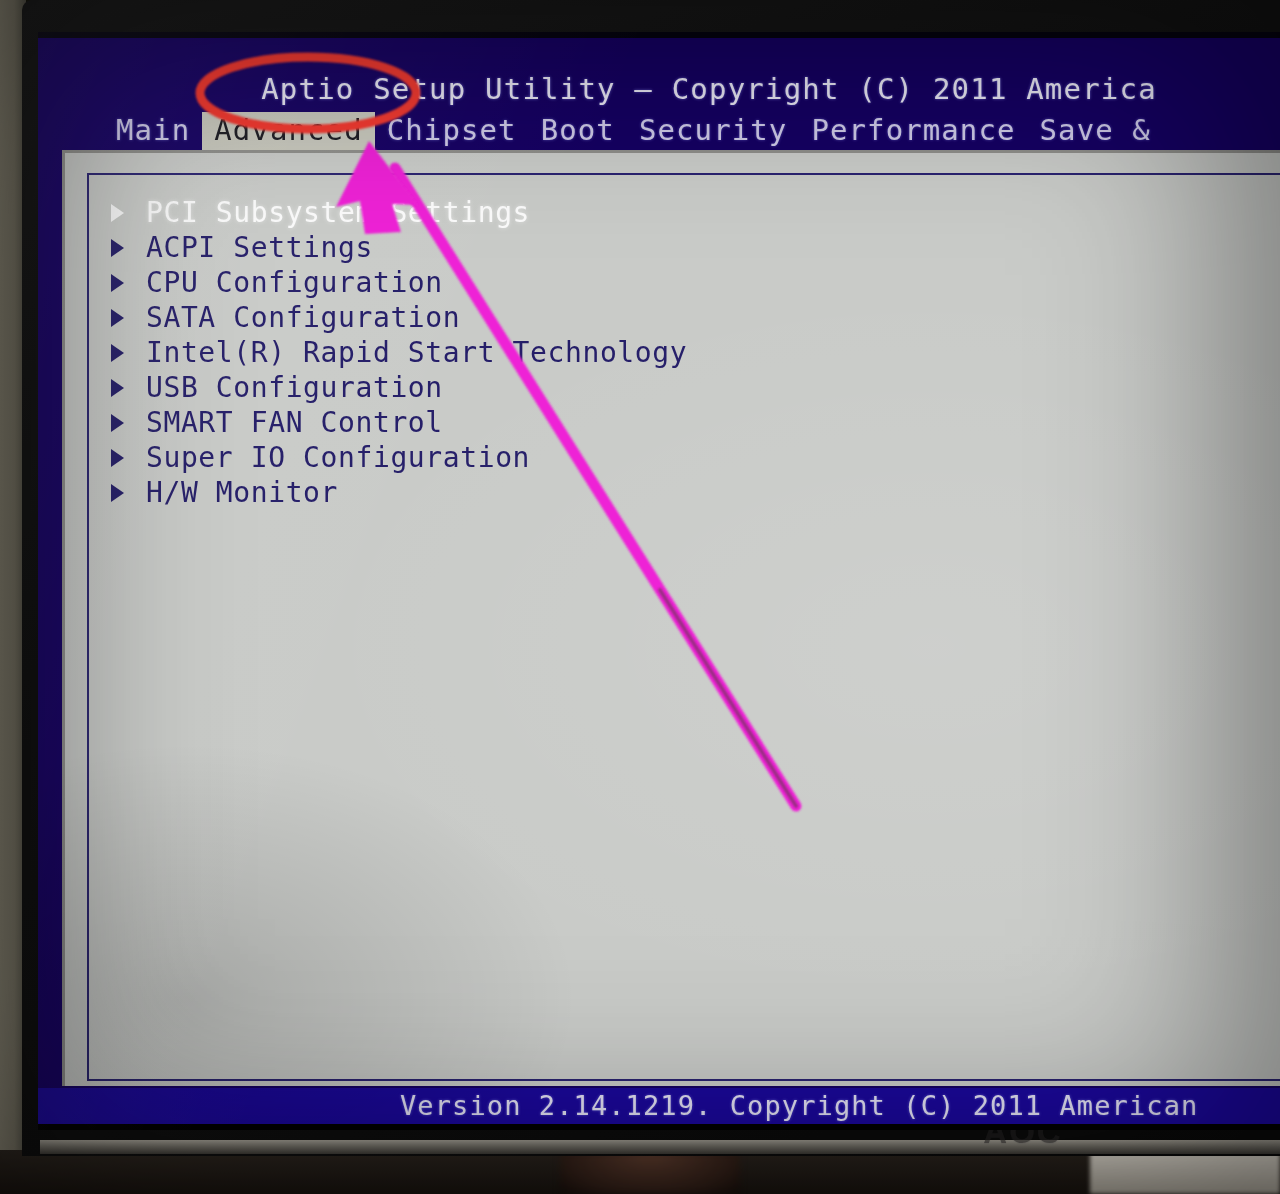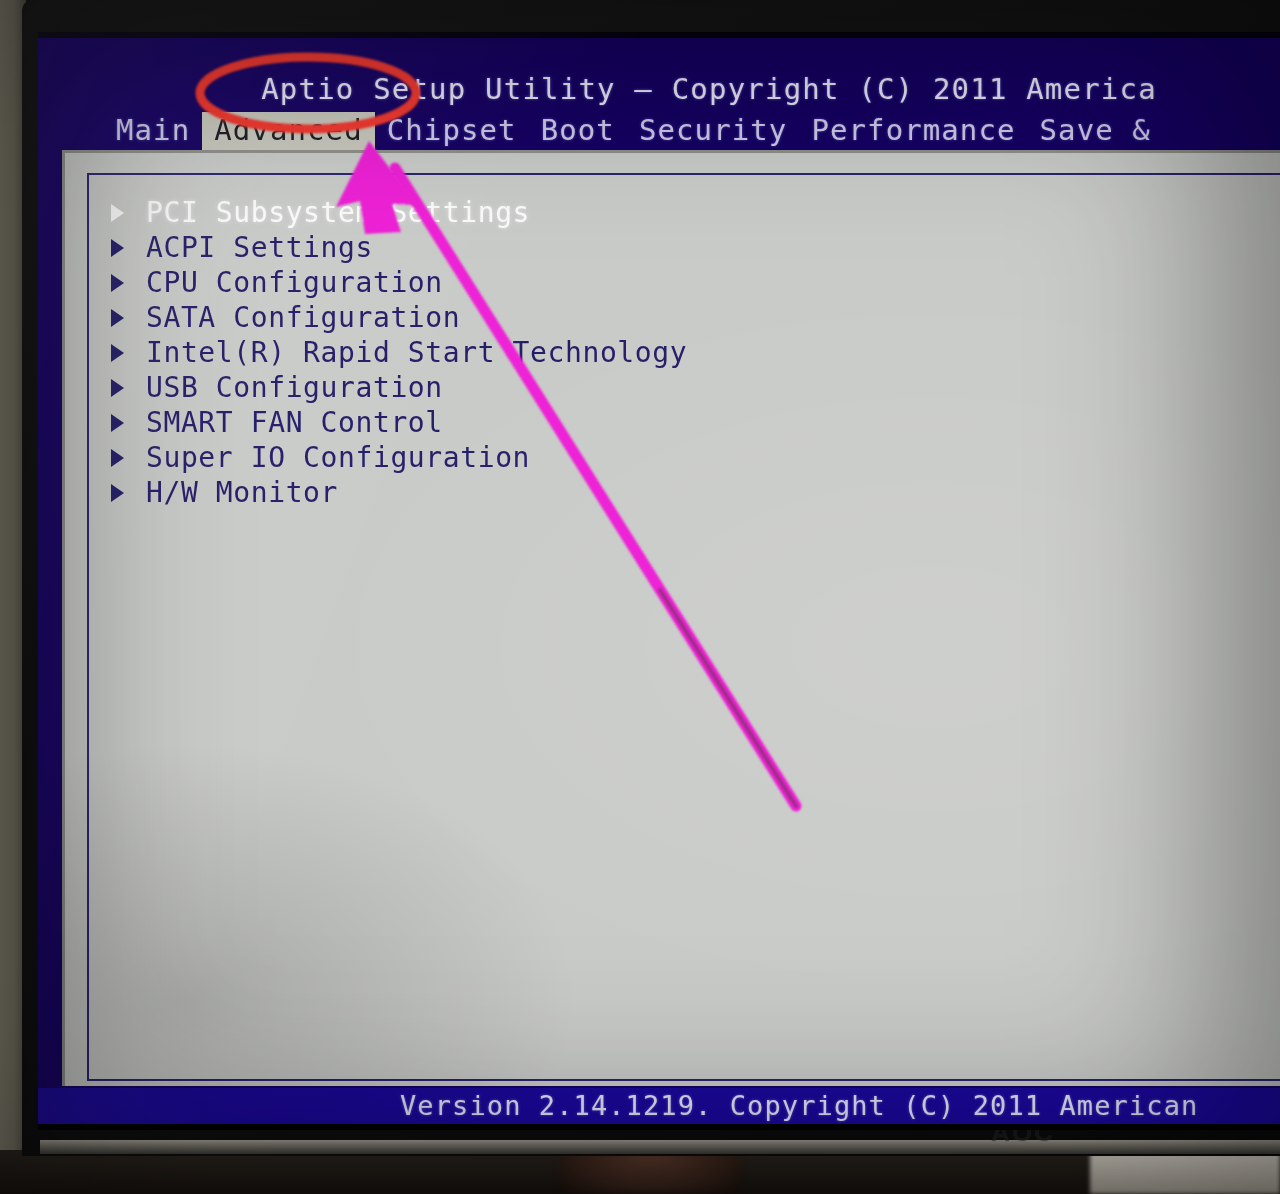--- a/index.html
+++ b/index.html
@@ -37,21 +37,21 @@
   }
   .bezel-bottom-lip {
     position:absolute; left:40px; top:1140px; width:1240px; height:14px;
     background:linear-gradient(180deg,#9a968c 0%,#6d6a62 45%,#3a3833 100%);
   }
   .aoc-logo {
     position:absolute; left:968px; top:1112px;
     width:110px; height:40px;
     color:#262425;
     font-family:"Liberation Sans", sans-serif;
-    font-weight:bold; font-size:26px; letter-spacing:2px;
+    font-weight:bold; font-size:33px; letter-spacing:2px;
     opacity:.55;
     text-shadow:0 1px 1px rgba(80,80,80,.35);
     display:flex; align-items:center; justify-content:center;
   }
 
   
   .stand {
     position:absolute; left:560px; top:1152px; width:180px; height:42px;
     background:radial-gradient(ellipse at 50% 0%,#5c3b2d 0%,#2e1d16 70%,#140d09 100%);
     filter:blur(3px);

